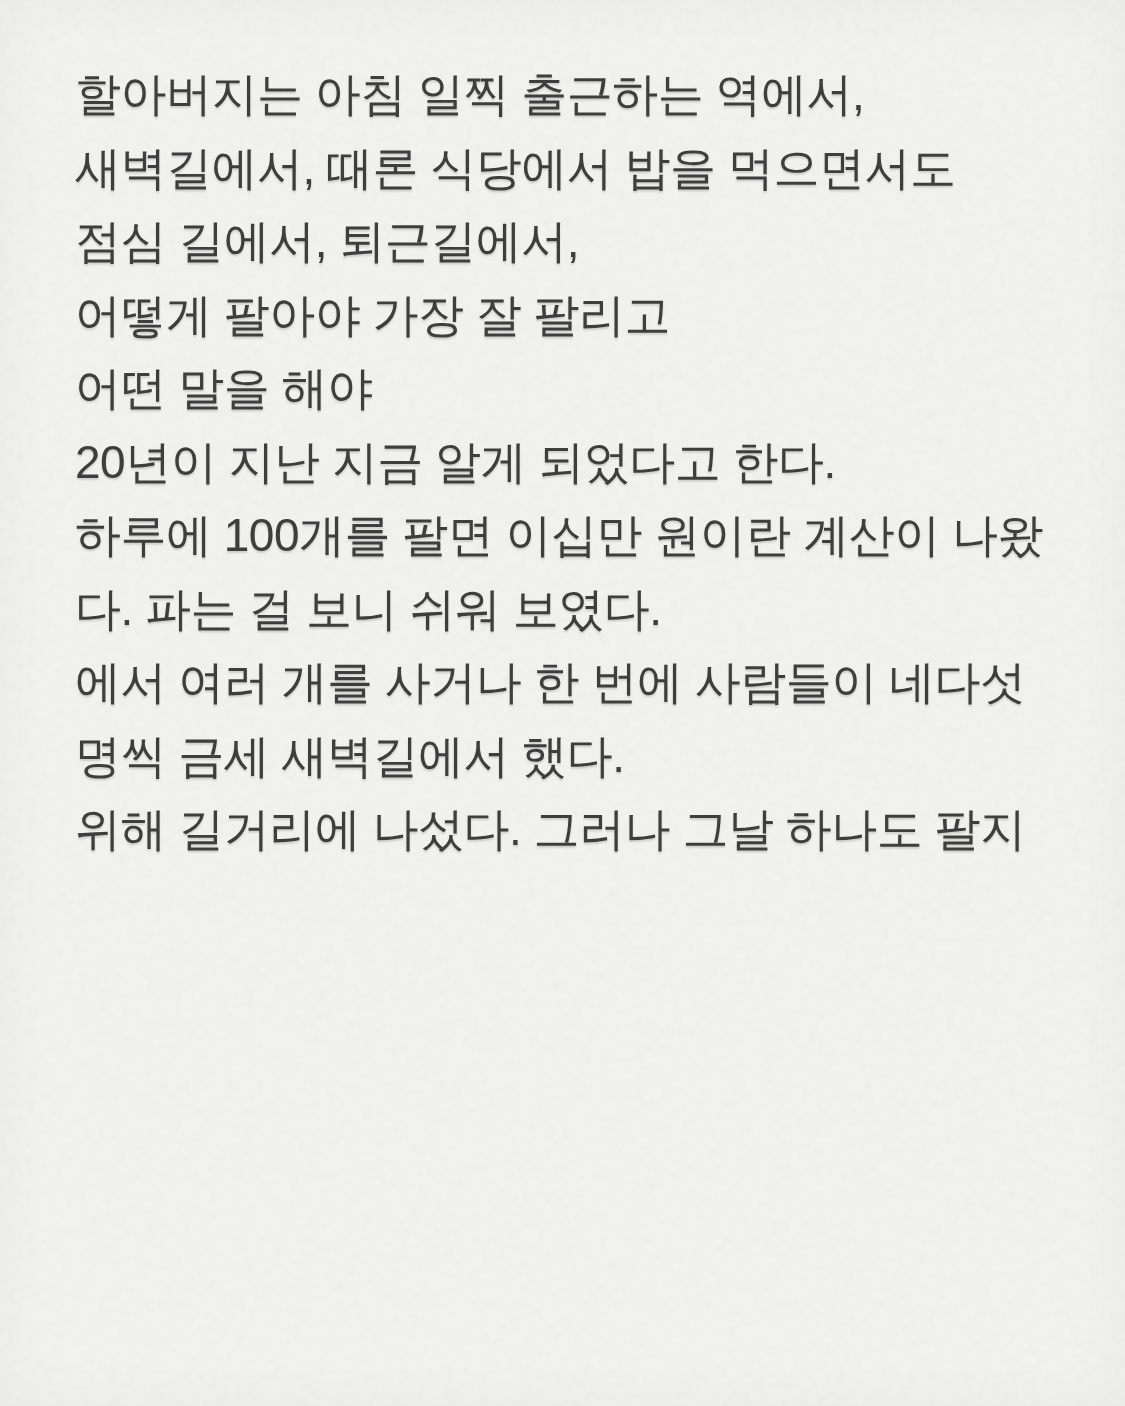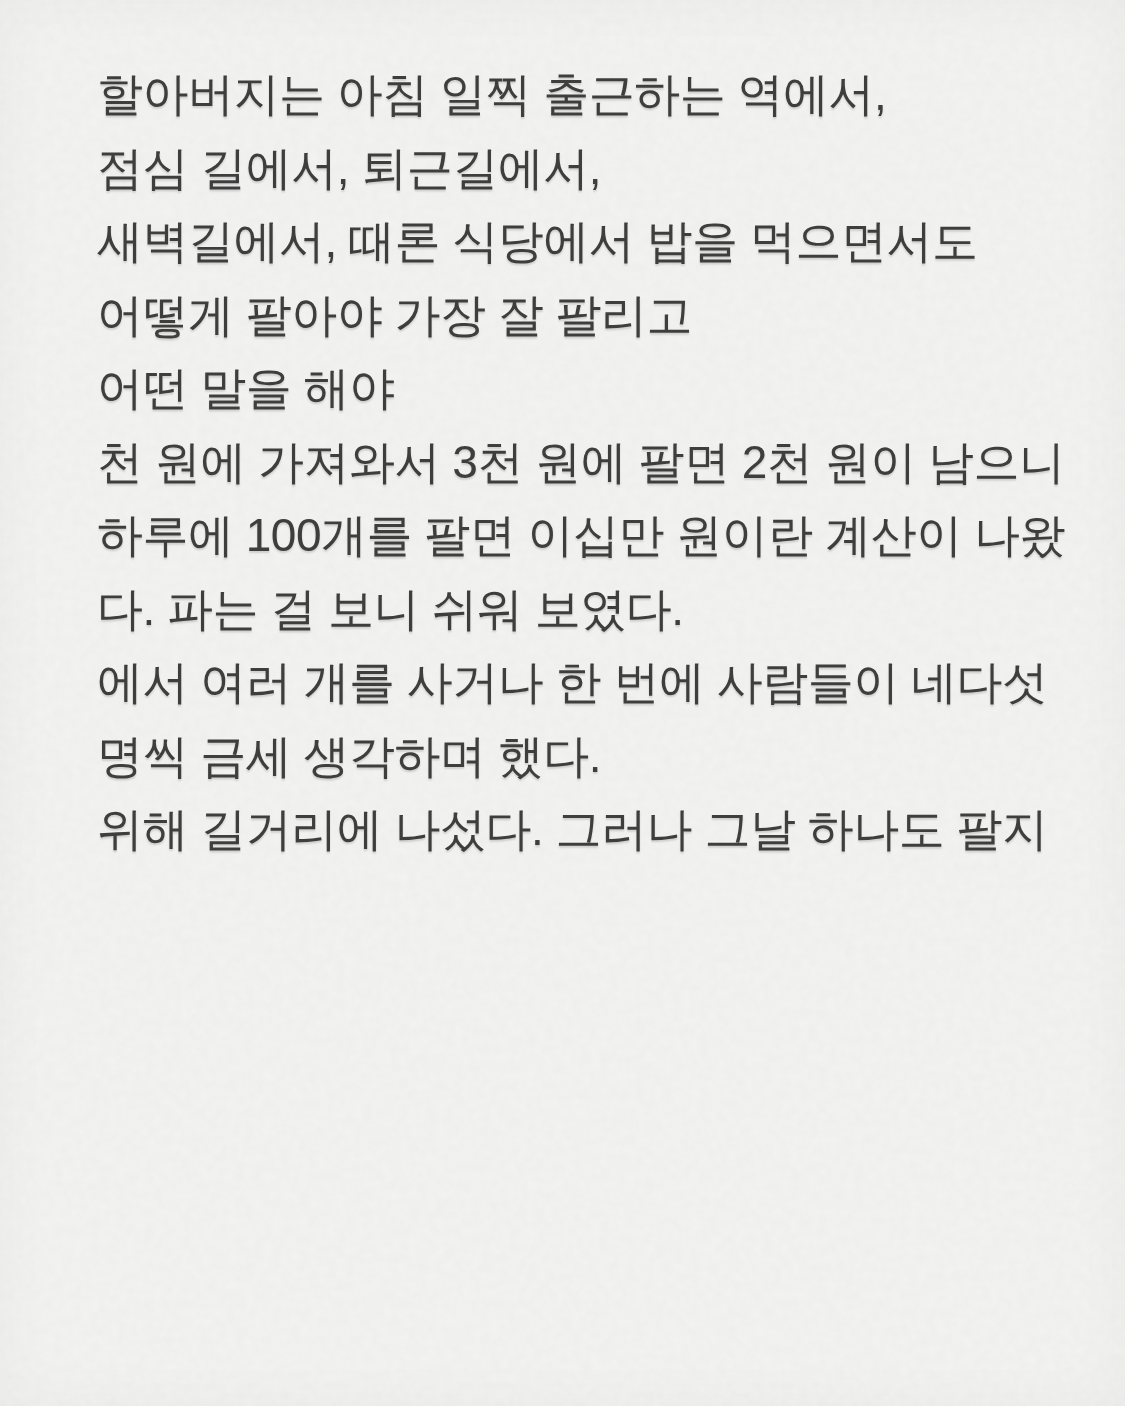--- a/index.html
+++ b/index.html
@@ -23,21 +23,21 @@
   .paper-texture {
     position: absolute;
     inset: 0;
     width: 100%;
     height: 100%;
     pointer-events: none;
   }
   .document-text {
     position: absolute;
     inset: 0;
-    padding: 58px 55px 0 97px;
+    padding: 58px 55px 0 75px;
     box-sizing: border-box;
   }
   .text-line {
     margin: 0;
     font-size: 46px;
     line-height: 73.5px;
     font-weight: 400;
     color: #3e3e3e;
     letter-spacing: -0.5px;
     white-space: nowrap;
@@ -52,25 +52,25 @@
   <svg class="paper-texture" width="1125" height="1406" xmlns="http://www.w3.org/2000/svg" aria-hidden="true">
     <filter id="paperNoise" x="0" y="0" width="100%" height="100%">
       <feTurbulence type="fractalNoise" baseFrequency="0.11" numOctaves="3" seed="11" result="noise"></feTurbulence>
       <feColorMatrix in="noise" type="matrix" values="0 0 0 0 0.45  0 0 0 0 0.45  0 0 0 0 0.46  0 0 0 0.085 0"></feColorMatrix>
     </filter>
     <rect width="100%" height="100%" filter="url(#paperNoise)"></rect>
   </svg>
 
   <div class="document-text">
     <p class="text-line">할아버지는 아침 일찍 출근하는 역에서,</p>
+    <p class="text-line">새벽길에서, 때론 식당에서 밥을 먹으면서도</p>
     <p class="text-line">점심 길에서, 퇴근길에서,</p>
-    <p class="text-line">새벽길에서, 때론 식당에서 밥을 먹으면서도</p>
     <p class="text-line">어떻게 팔아야 가장 잘 팔리고</p>
     <p class="text-line">어떤 말을 해야</p>
-    <p class="text-line">천 원에 가져와서 3천 원에 팔면 2천 원이 남으니</p>
+    <p class="text-line">20년이 지난 지금 알게 되었다고 한다.</p>
     <p class="text-line">하루에 100개를 팔면 이십만 원이란 계산이 나왔</p>
     <p class="text-line">다. 파는 걸 보니 쉬워 보였다.</p>
     <p class="text-line">에서 여러 개를 사거나 한 번에 사람들이 네다섯</p>
-    <p class="text-line">명씩 금세 생각하며 했다.</p>
+    <p class="text-line">명씩 금세 새벽길에서 했다.</p>
     <p class="text-line">위해 길거리에 나섰다. 그러나 그날 하나도 팔지</p>
   </div>
 
 </div>
 
 </body></html>

